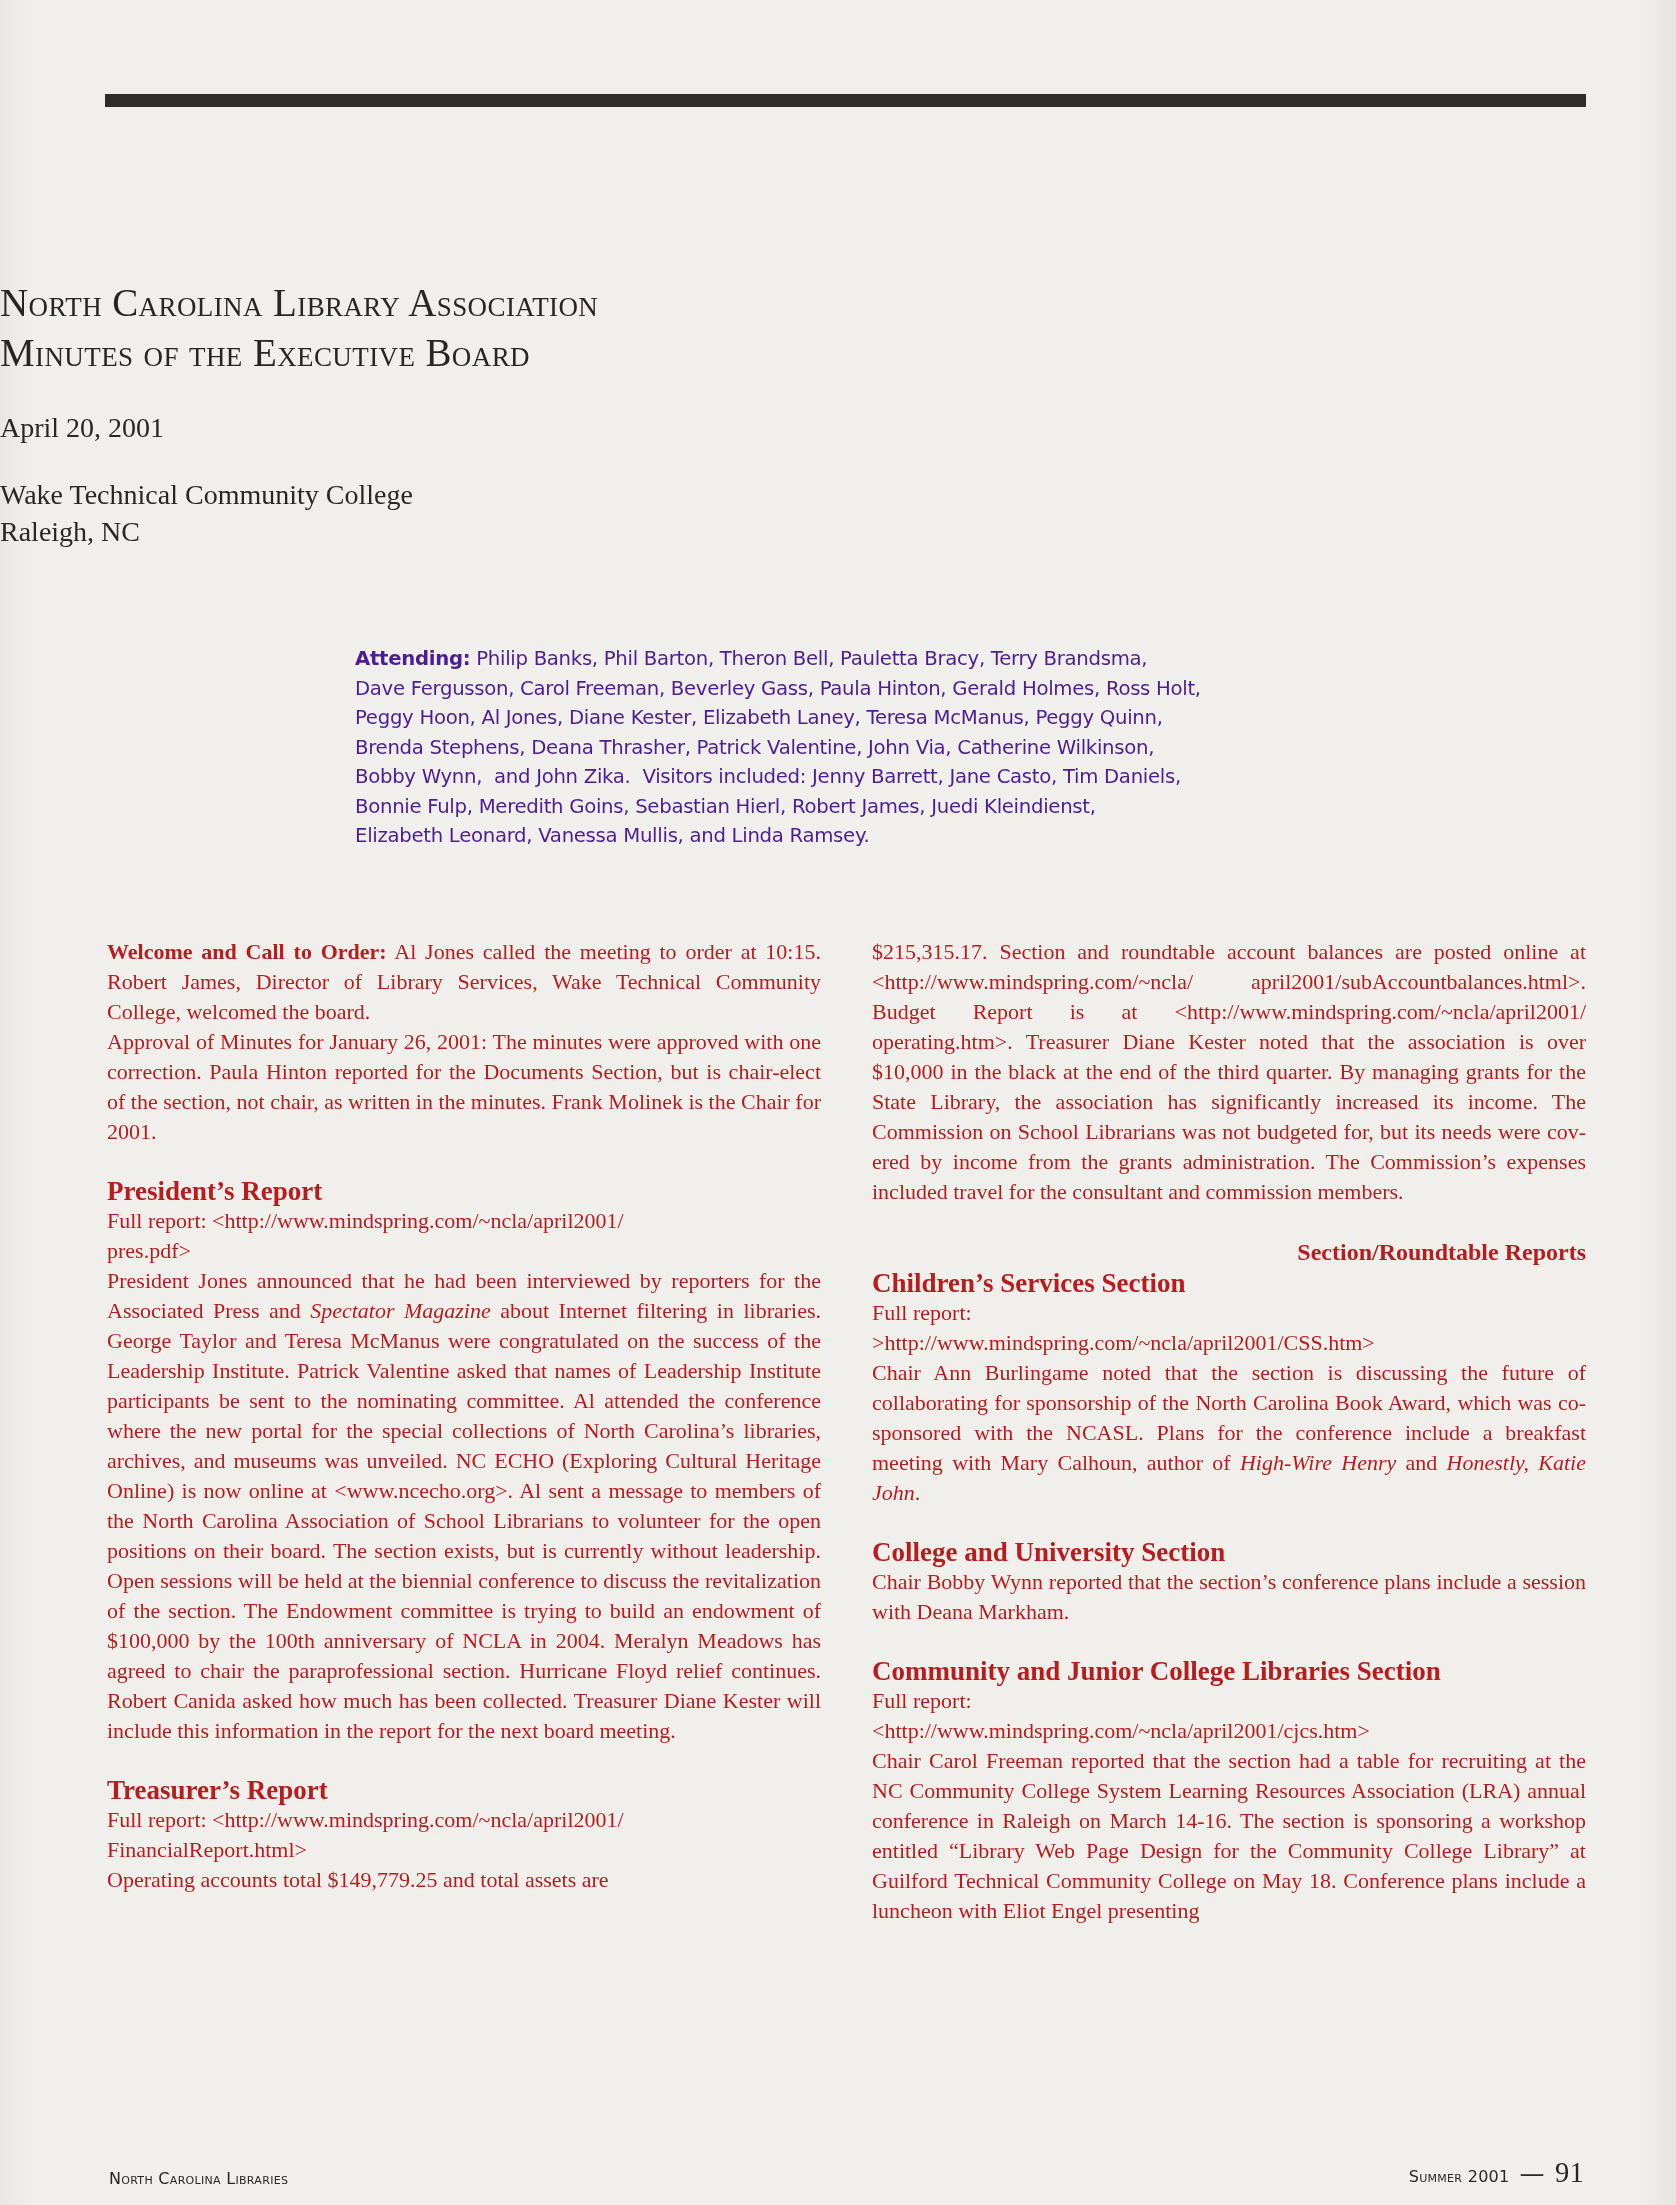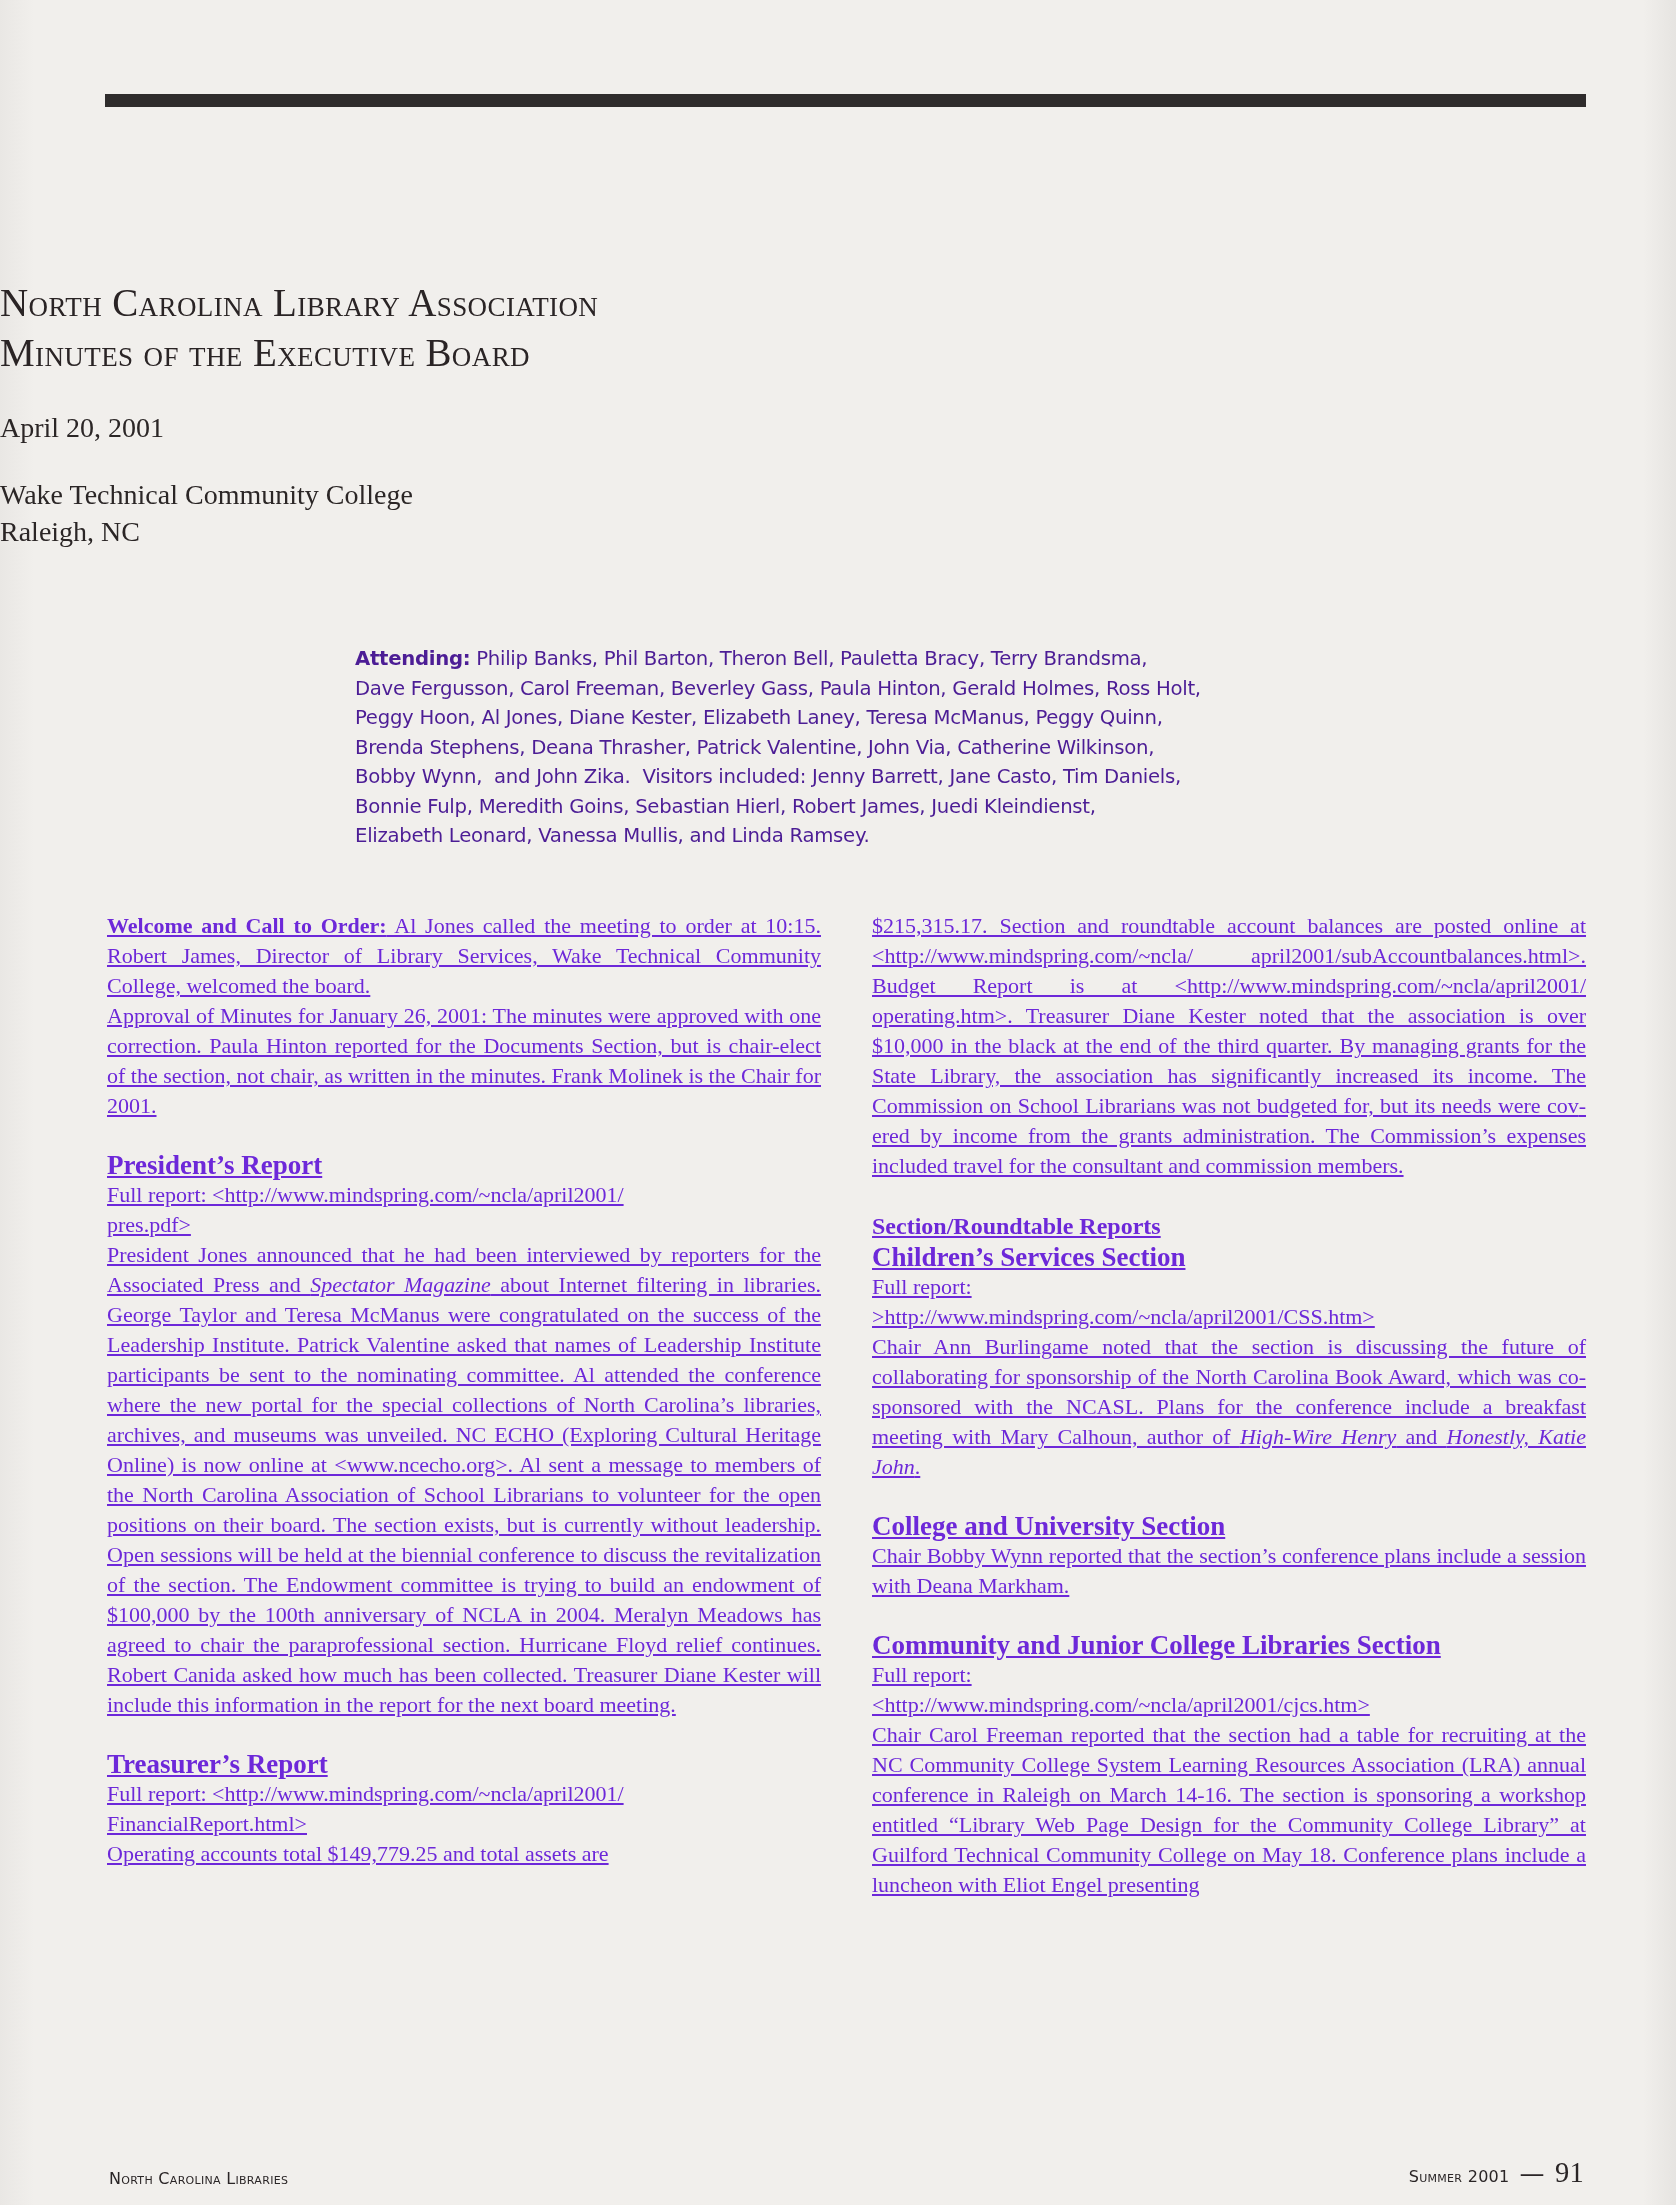--- a/index.html
+++ b/index.html
@@ -29,35 +29,35 @@
   .meeting-place { top: 476px; font-size: 28px; line-height: 37px; }
   .meeting-place span { display: block; }
   .attending {
     position: absolute; left: 355px; top: 644px; width: 1056px;
     font-family: "DejaVu Sans", "Liberation Sans", sans-serif;
     font-size: 19.7px; line-height: 29.5px; color: #4c1d95;
     letter-spacing: -0.3px;
   }
   .attending .lbl { font-weight: bold; }
   .column {
-    position: absolute; top: 911px; width: 714px;
+    position: absolute; top: 937px; width: 714px;
     font-size: 22px; line-height: 30px; text-align: justify;
-    hyphens: manual; color: #6d28d9; text-decoration: underline;
+    hyphens: manual; color: #b91c1c;
   }
   .col-left { left: 107px; }
   .col-right { left: 872px; }
   .column p { margin: 0; }
   .column .gap { height: 29px; }
   .column h3 {
     margin: 0; font-size: 27px; line-height: 30px; font-weight: bold;
     text-align: left;
   }
   .column h2 {
     margin: 0; font-size: 24px; line-height: 32px; font-weight: bold;
-    text-align: left;
+    text-align: right;
   }
   .column .inline-head { font-weight: bold; }
   .column .url { text-align: left; }
   .column em { font-style: italic; }
   .footer-left, .footer-right {
     position: absolute; top: 2169px;
     font-family: "DejaVu Sans", "Liberation Sans", sans-serif;
     color: #2a2526;
   }
   .footer-left { left: 109px; font-size: 16px; font-variant: small-caps; letter-spacing: 0.3px; }

